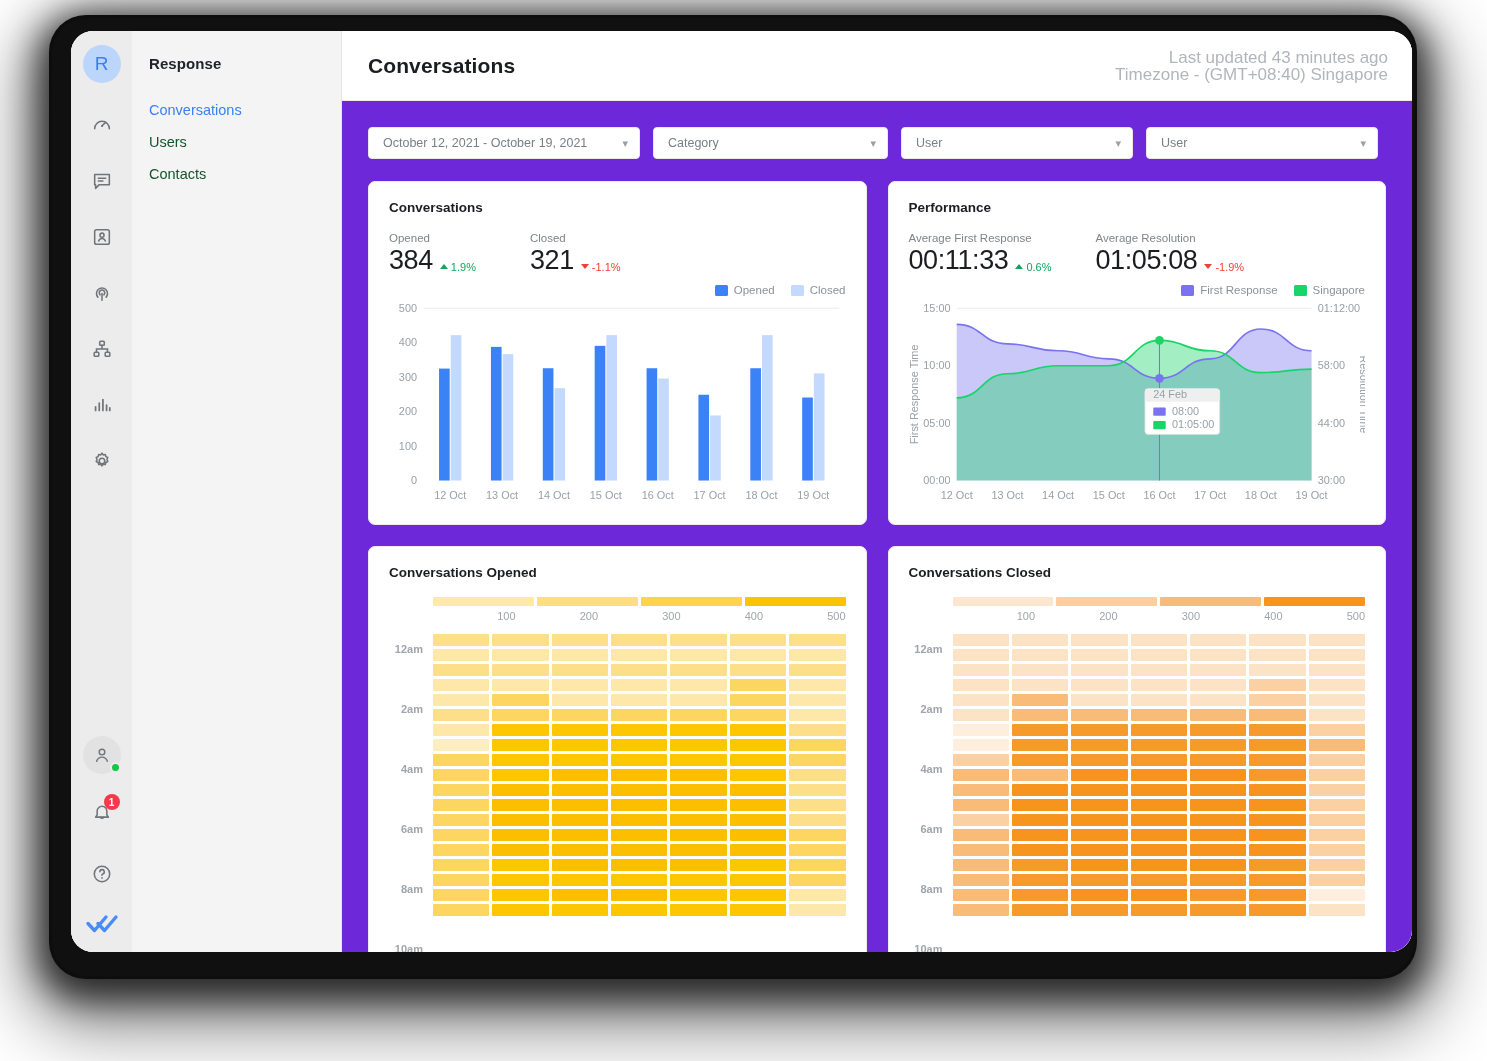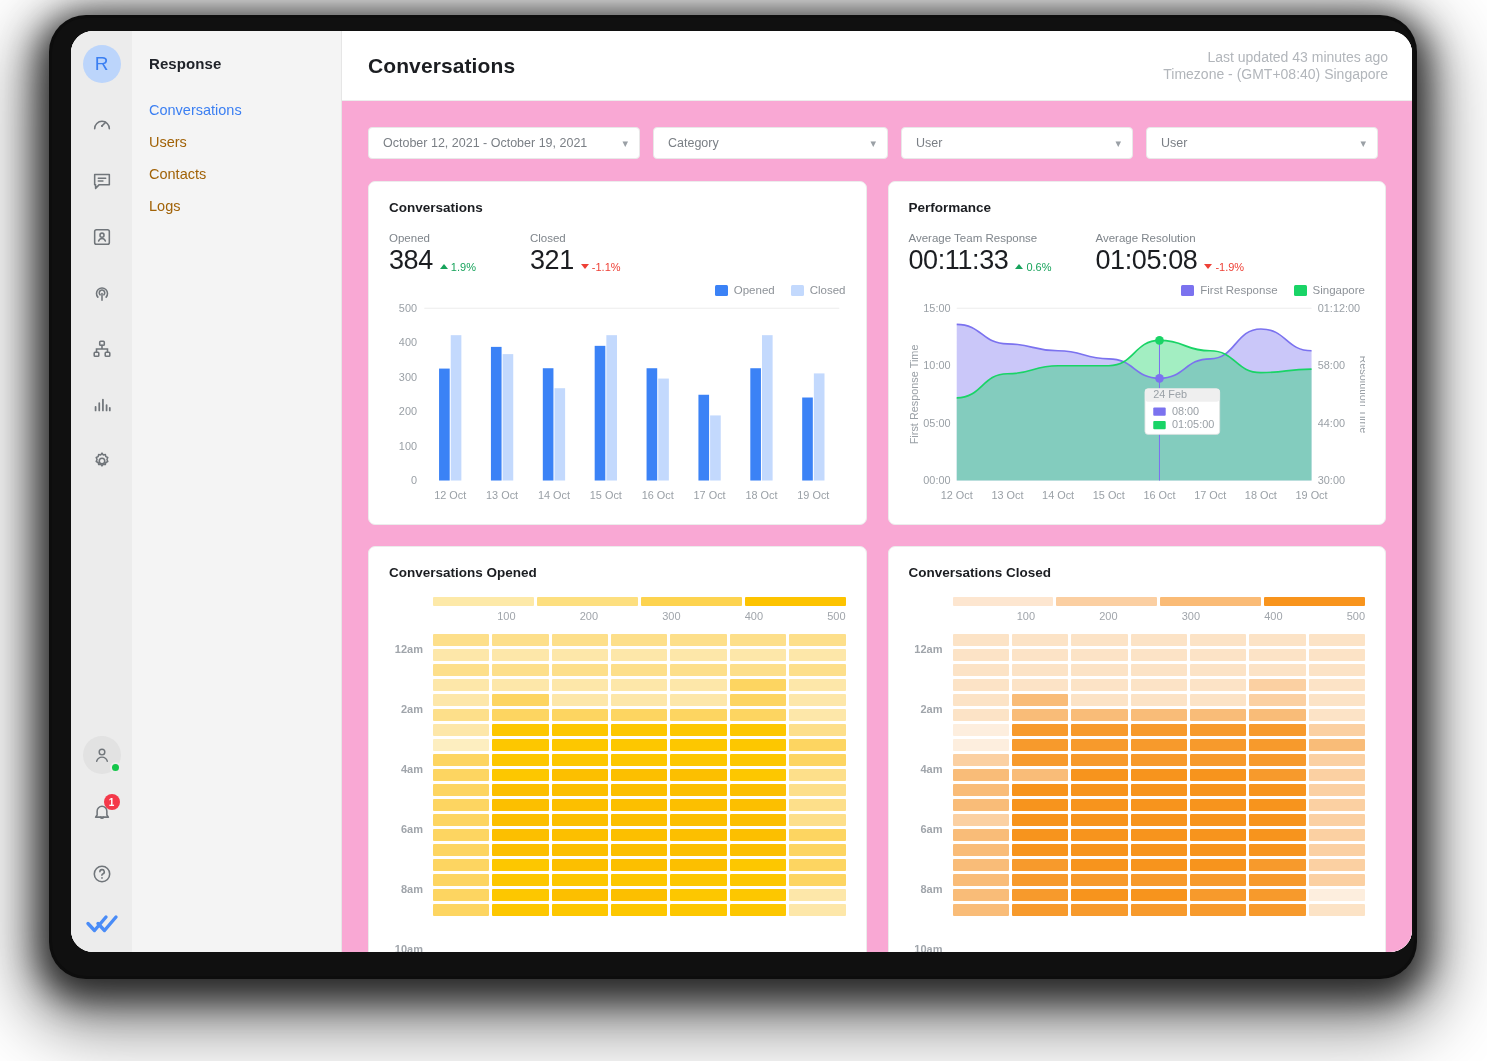--- a/index.html
+++ b/index.html
@@ -80,35 +80,35 @@
 
   
   .navpanel {
     width: 210px; flex: 0 0 210px; background: #f4f4f4;
     border-right: 1px solid #e6e6e6; padding: 24px 0 0 0;
   }
   .nav-title {
     font-size: 15px; font-weight: 700; color: #20232a; padding: 0 0 22px 17px; letter-spacing:.1px;
   }
   .nav-item {
-    font-size: 14.5px; color: #a16207; padding: 8px 0 8px 17px; cursor: pointer;
+    font-size: 14.5px; color: #14532d; padding: 8px 0 8px 17px; cursor: pointer;
   }
   .nav-item.active { color: #3b7ff2; }
 
   
   .main { flex: 1 1 auto; background: #ffffff; display: flex; flex-direction: column; min-width:0; }
   .topbar {
     height: 70px; flex: 0 0 70px; border-bottom: 1px solid #ececec;
     display: flex; align-items: center; justify-content: space-between;
     padding: 0 24px 0 26px;
   }
   .page-title { font-size: 21px; font-weight: 700; color: #1b1d21; letter-spacing:.1px; }
-  .topbar-meta { text-align: right; font-size: 14px; color: #b2b6bb; line-height: 17px; }
-
-  .content { flex: 1 1 auto; overflow: hidden; padding: 26px 26px 8px 26px; background:#f9a8d4; }
+  .topbar-meta { text-align: right; font-size: 17px; color: #b2b6bb; line-height: 17px; }
+
+  .content { flex: 1 1 auto; overflow: hidden; padding: 26px 26px 8px 26px; background:#6d28d9; }
 
   
   .filters { display: flex; gap: 13px; margin-bottom: 22px; }
   .filter {
     height: 32px; border: 1px solid #e8e8e8; border-radius: 4px; background: #fff;
     display: flex; align-items: center; justify-content: space-between;
     padding: 0 11px 0 14px; font-size: 12.5px; color: #7a7f85; cursor: pointer;
   }
   .filter.date { flex: 0 0 272px; }
   .filter.cat  { flex: 0 0 235px; }
@@ -293,23 +293,20 @@
     <div class="navpanel">
       <div class="nav-title">Response</div>
       <div class="nav-item active">
         <span>Conversations</span>
       </div>
       <div class="nav-item">
         <span>Users</span>
       </div>
       <div class="nav-item">
         <span>Contacts</span>
-      </div>
-      <div class="nav-item">
-        <span>Logs</span>
       </div>
     </div>
 
     <div class="main">
 
       <div class="topbar">
         <div class="page-title">Conversations</div>
         <div class="topbar-meta">
           <div>Last updated 43 minutes ago</div>
           <div>Timezone - (GMT+08:40) Singapore</div>
@@ -409,21 +406,21 @@
                   <rect x="409.5" y="70.748" width="10.25" height="103.252" fill="#c3d9fd"></rect>
                   <text x="409" y="192" class="ax-lab mid">19 Oct</text>
                 </svg>
             </div>
           </div>
 
           <div class="card">
             <div class="card-title">Performance</div>
             <div class="metrics">
               <div>
-                <div class="metric-label">Average Team Response</div>
+                <div class="metric-label">Average First Response</div>
                 <div class="metric-row">
                   <span class="metric-value">00:11:33</span>
                   <span class="delta up">
                     <span class="tri up"></span>
                     <span>0.6%</span>
                   </span>
                 </div>
               </div>
               <div style="margin-left:-10px;">
                 <div class="metric-label">Average Resolution</div>

